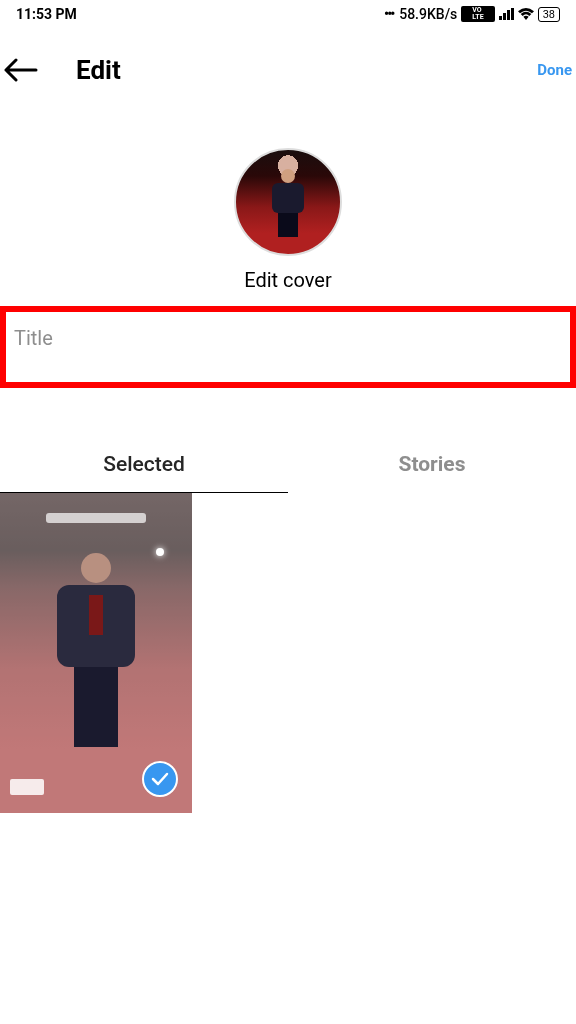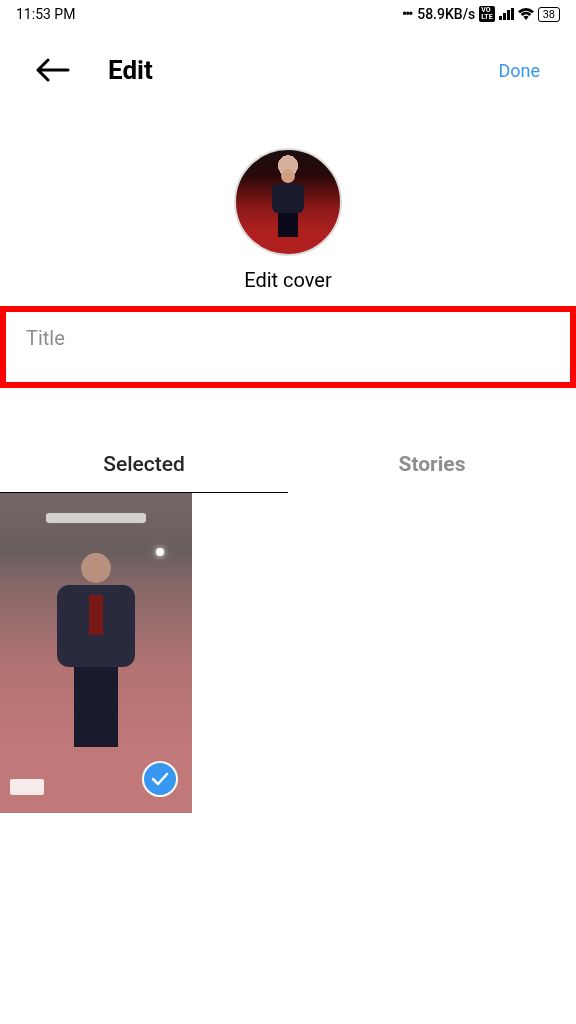--- a/index.html
+++ b/index.html
@@ -17,37 +17,37 @@
     }
     .status-bar {
       display: flex;
       justify-content: space-between;
       align-items: center;
       padding: 6px 16px;
       font-size: 14px;
       font-weight: 500;
     }
     .status-left {
-      font-weight: 400;
+      font-weight: 700;
     }
     .status-right {
       display: flex;
       align-items: center;
       gap: 4px;
     }
     .status-dots {
       letter-spacing: -2px;
       font-weight: bold;
       margin-right: 2px;
     }
     .volte-box {
       background: #000;
       color: #fff;
       font-size: 7px;
-      padding: 1px 2px;
+      padding: 1px 11px;
       border-radius: 2px;
       font-weight: bold;
       line-height: 1;
     }
     .signal-bars {
       display: inline-flex;
       align-items: flex-end;
       gap: 1px;
       height: 12px;
     }
@@ -66,39 +66,39 @@
     .battery-box {
       border: 1.5px solid #000;
       border-radius: 3px;
       padding: 0 4px;
       font-size: 11px;
       font-weight: 400;
     }
     .header {
       display: flex;
       align-items: center;
-      padding: 24px 36px 20px;
+      padding: 24px 4px 20px;
       gap: 36px;
     }
     .back-arrow {
       width: 36px;
       height: 36px;
       display: flex;
       align-items: center;
       cursor: pointer;
     }
     .header-title {
       font-size: 26px;
       font-weight: 700;
       flex: 1;
     }
     .done-btn {
       color: #3897f0;
-      font-size: 18px;
-      font-weight: 400;
+      font-size: 15px;
+      font-weight: 700;
       cursor: pointer;
     }
     .cover-section {
       display: flex;
       flex-direction: column;
       align-items: center;
       padding-top: 40px;
     }
     .cover-circle {
       width: 108px;
@@ -146,21 +146,21 @@
     }
     .title-input-wrapper {
       margin-top: 14px;
       border: 6px solid #ff0000;
       width: 100%;
     }
     .title-input {
       width: 100%;
       border: none;
       outline: none;
-      padding: 14px 20px 32px;
+      padding: 14px 8px 32px;
       font-size: 20px;
       color: #000;
     }
     .title-input::placeholder {
       color: #8e8e8e;
     }
     .tabs {
       display: flex;
       margin-top: 48px;
     }

